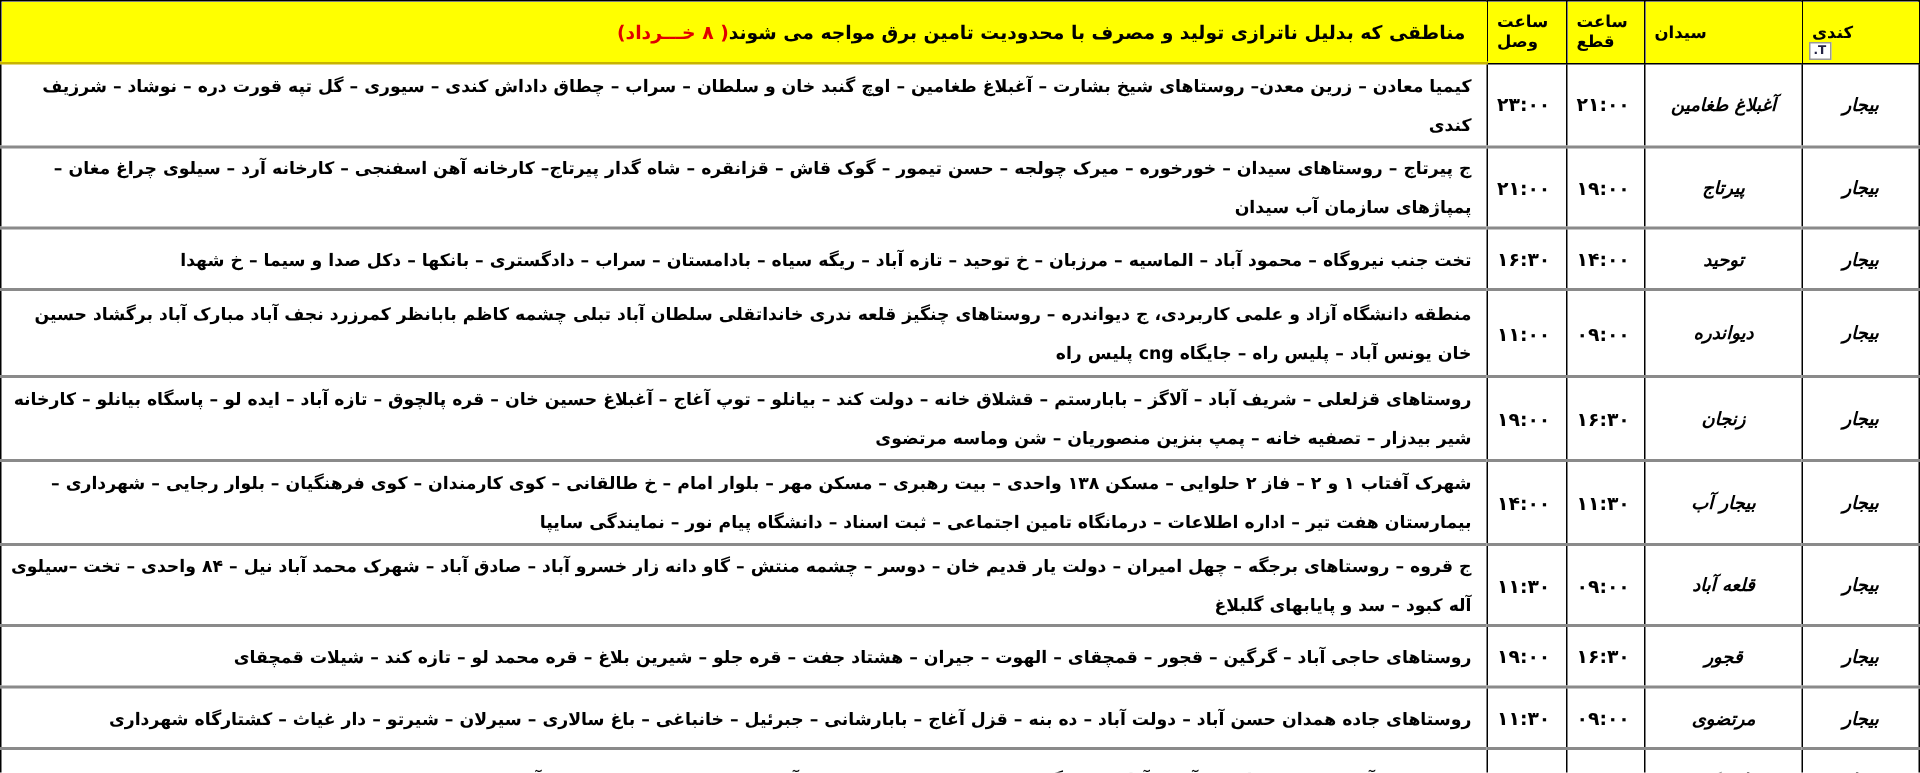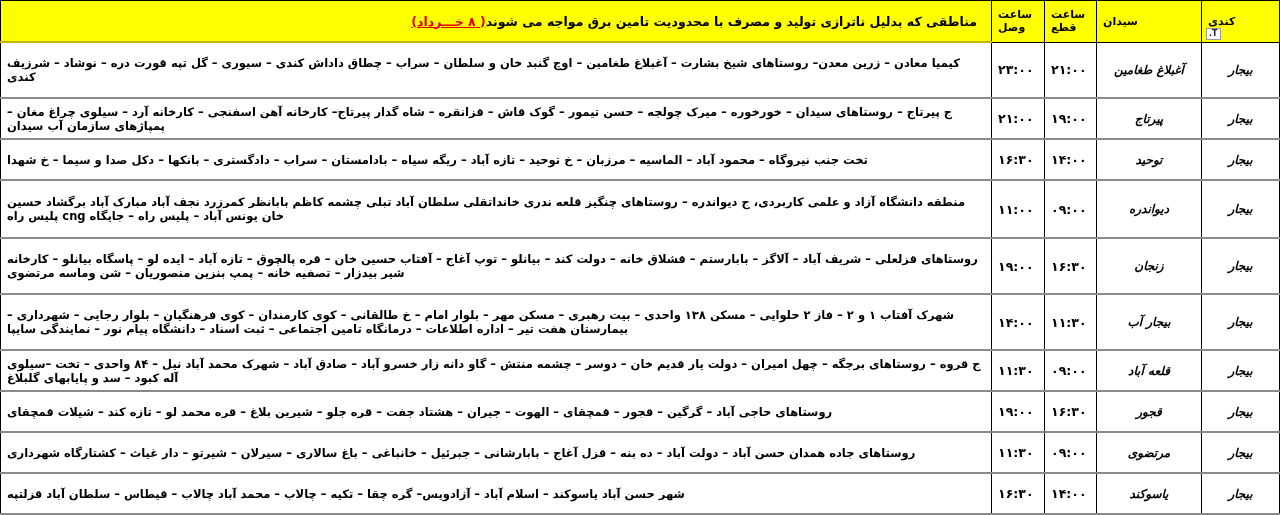--- a/index.html
+++ b/index.html
@@ -2,26 +2,26 @@
 <html><head>
 <meta charset="utf-8">
 <style>
   html, body { margin:0; padding:0; background:#ffffff; }
   body { width:1280px; height:515px; overflow:hidden; font-family:"DejaVu Sans", sans-serif; }
   .sheet { position:relative; width:1280px; height:515px; direction:rtl; }
   table { border-collapse:collapse; width:1280px; table-layout:fixed; direction:rtl; }
   td, th { border:1px solid #000; font-weight:bold; color:#000; padding:0 6px; vertical-align:middle; }
   thead th { background:#ffff00; height:40px; font-size:11px; text-align:left; position:relative; }
   thead th.title-cell { text-align:right; font-size:12.5px; padding-right:14px; border-bottom:2px solid #c8b400; }
-  .date-red { color:#e00000;text-decoration:underline; }
+  .date-red { color:#e00000; }
   .filter-badge { position:absolute; left:4px; bottom:2px; font-size:8px; background:#fff; border:1px solid #999; padding:0 2px; line-height:10px; color:#224; }
   tbody td { font-size:11.5px; }
   td.region, td.feeder { text-align:center; font-size:12px;font-style:italic; }
   td.time { text-align:left; font-size:12.5px; letter-spacing:0.5px; }
-  td.areas { text-align:left; line-height:14px; padding-right:10px; }
+  td.areas { text-align:right; line-height:26px; padding-right:10px; }
   tbody tr { border-bottom:2px solid #888; }
   tbody td { border-left:1px solid #000; border-right:1px solid #000; border-top:1px solid #999; border-bottom:2px solid #8a8a8a; }
 </style>
 </head>
 <body>
 
 <div class="sheet">
   <table>
     <colgroup>
       <col style="width:78px">
@@ -71,21 +71,21 @@
         <td class="feeder">دیواندره</td>
         <td class="time">۰۹:۰۰</td>
         <td class="time">۱۱:۰۰</td>
         <td class="areas">منطقه دانشگاه آزاد و علمی کاربردی، ج دیواندره – روستاهای چنگیز قلعه ندری خانداتقلی سلطان آباد تبلی چشمه کاظم بابانظر کمرزرد نجف آباد مبارک آباد برگشاد حسین خان یونس آباد – پلیس راه – جایگاه cng پلیس راه</td>
       </tr>
       <tr style="height:56px">
         <td class="region">بیجار</td>
         <td class="feeder">زنجان</td>
         <td class="time">۱۶:۳۰</td>
         <td class="time">۱۹:۰۰</td>
-        <td class="areas">روستاهای قزلعلی – شریف آباد – آلاگز – بابارستم – قشلاق خانه – دولت کند – بیانلو – توپ آغاج – آفتاب حسین خان – قره پالچوق – تازه آباد – ایده لو – پاسگاه بیانلو – کارخانه شیر بیدزار – تصفیه خانه – پمپ بنزین منصوریان – شن وماسه مرتضوی</td>
+        <td class="areas">روستاهای قزلعلی – شریف آباد – آلاگز – بابارستم – قشلاق خانه – دولت کند – بیانلو – توپ آغاج – آغبلاغ حسین خان – قره پالچوق – تازه آباد – ایده لو – پاسگاه بیانلو – کارخانه شیر بیدزار – تصفیه خانه – پمپ بنزین منصوریان – شن وماسه مرتضوی</td>
       </tr>
       <tr style="height:56px">
         <td class="region">بیجار</td>
         <td class="feeder">بیجار آب</td>
         <td class="time">۱۱:۳۰</td>
         <td class="time">۱۴:۰۰</td>
         <td class="areas">شهرک آفتاب ۱ و ۲ – فاز ۲ حلوایی – مسکن ۱۳۸ واحدی – بیت رهبری – مسکن مهر – بلوار امام – خ طالقانی – کوی کارمندان – کوی فرهنگیان – بلوار رجایی – شهرداری – بیمارستان هفت تیر – اداره اطلاعات – درمانگاه تامین اجتماعی – ثبت اسناد – دانشگاه پیام نور – نمایندگی سایپا</td>
       </tr>
       <tr style="height:41px">
         <td class="region">بیجار</td>

